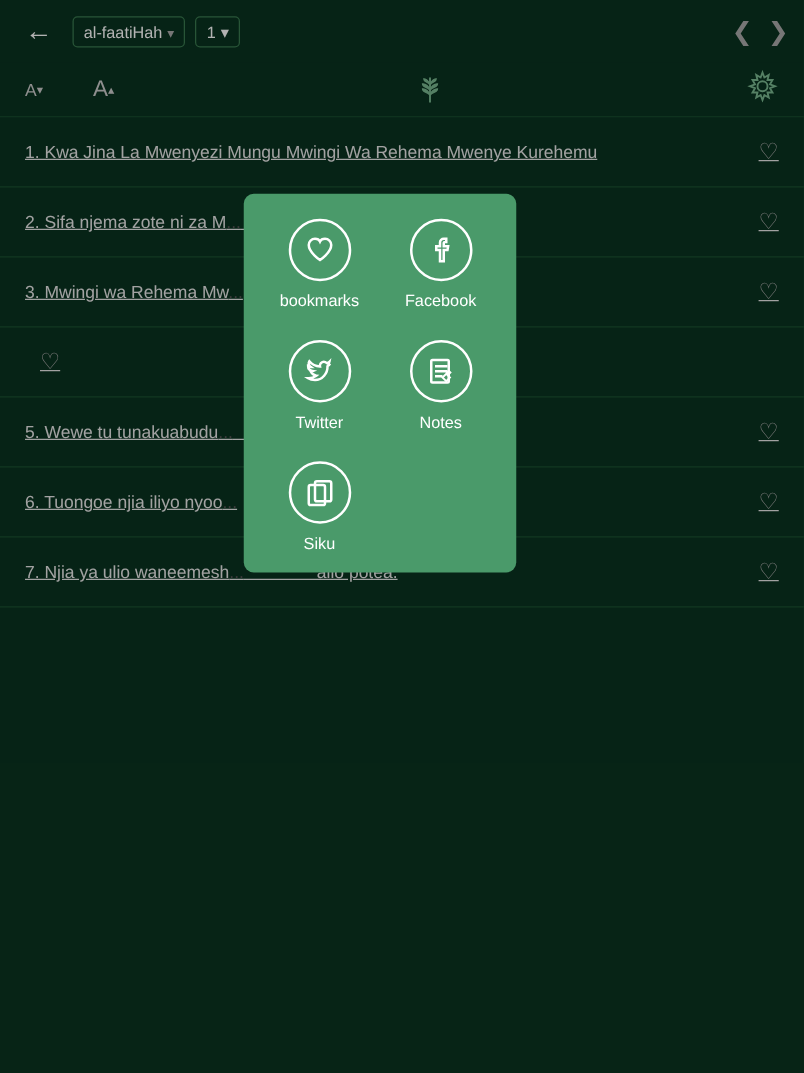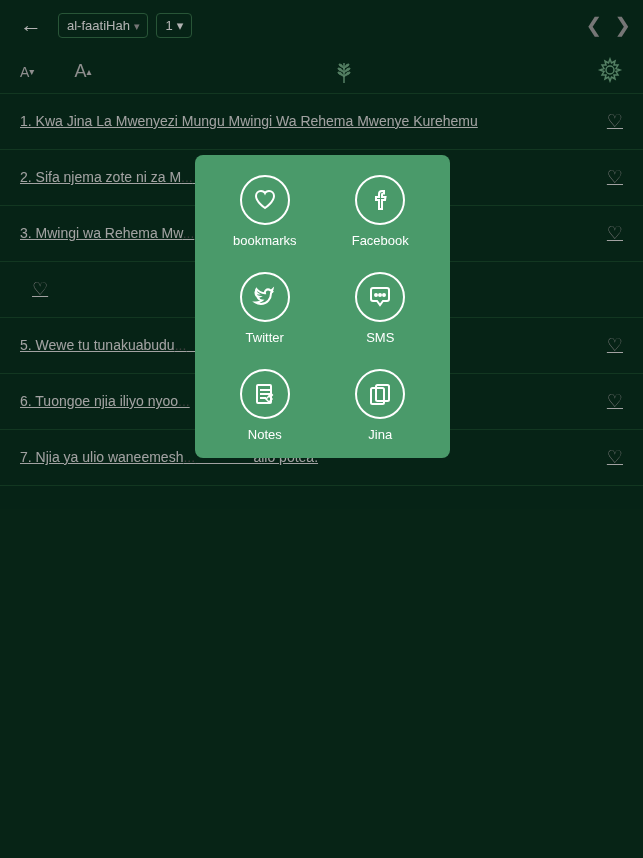--- a/index.html
+++ b/index.html
@@ -114,21 +114,21 @@
       top: 0; left: 0; right: 0; bottom: 0;
       background: rgba(0,0,0,0.3);
       z-index: 10;
     }
 
     
     .share-modal {
       position: absolute;
       top: 155px;
       left: 195px;
-      width: 255px;
+      width: 218px;
       background: #4a9a6a;
       border-radius: 8px;
       padding: 20px 16px 16px;
       z-index: 20;
       display: grid;
       grid-template-columns: 1fr 1fr;
       gap: 24px 8px;
     }
 
     .share-item {
@@ -277,31 +277,20 @@
   <div class="share-item">
     <div class="share-icon">
       <svg viewBox="0 0 26 26" width="26" height="26" fill="none" stroke="#fff" stroke-width="1.8">
         <path d="M4 18.5 C5.5 18.5 8 18 10 16.5 C8 16.2 6.5 15 5.5 13 C6 13 6.5 13 7 12.8 C5 12.5 3.5 11 3.5 9 C4 9.3 5 9.5 5.5 9.5 C4 8.5 3.5 6.5 4.5 5 C6.5 7.5 9.5 9 13 9.2 C12.8 8.3 13 7.2 13.7 6.5 C15 5.2 17 5.2 18.5 6.5 C19.3 6.3 20 6 20.5 5.5 C20.3 6.5 19.7 7.2 19 7.7 C19.7 7.6 20.4 7.4 21 7 C20.5 7.8 19.8 8.5 19 9 C19.2 14.5 15 20 9 20 C7 20 5 19.5 3.5 18.5 C4 18.5 4 18.5 4 18.5Z"></path>
       </svg>
     </div>
     <span class="share-label">Twitter</span>
   </div>
 
 
-  <div class="share-item">
-    <div class="share-icon">
-      <svg viewBox="0 0 26 26" width="26" height="26" fill="none" stroke="#fff" stroke-width="1.8">
-        <path d="M4 6 Q4 4 6 4 L20 4 Q22 4 22 6 L22 15 Q22 17 20 17 L16 17 L13 21 L10 17 L6 17 Q4 17 4 15 Z"></path>
-        <circle cx="9" cy="11" r="1" fill="#fff"></circle>
-        <circle cx="13" cy="11" r="1" fill="#fff"></circle>
-        <circle cx="17" cy="11" r="1" fill="#fff"></circle>
-      </svg>
-    </div>
-    <span class="share-label">SMS</span>
-  </div>
 
   <div class="share-item">
     <div class="share-icon">
       <svg viewBox="0 0 26 26" width="26" height="26" fill="none" stroke="#fff" stroke-width="1.8">
         <rect x="5" y="4" width="14" height="18" rx="1"></rect>
         <path d="M8 9 L18 9"></path>
         <path d="M8 13 L18 13"></path>
         <path d="M8 17 L14 17"></path>
 
         <path d="M14 18 L17 15 L20 18 L17 21 Z" stroke="#fff" stroke-width="1.5"></path>
@@ -311,16 +300,16 @@
     <span class="share-label">Notes</span>
   </div>
 
   <div class="share-item">
     <div class="share-icon">
       <svg viewBox="0 0 26 26" width="26" height="26" fill="none" stroke="#fff" stroke-width="1.8">
         <rect x="9" y="4" width="13" height="16" rx="1.5"></rect>
         <rect x="4" y="7" width="13" height="16" rx="1.5"></rect>
       </svg>
     </div>
-    <span class="share-label">Jina</span>
+    <span class="share-label">Siku</span>
   </div>
 
 </div>
 
 </body></html>

